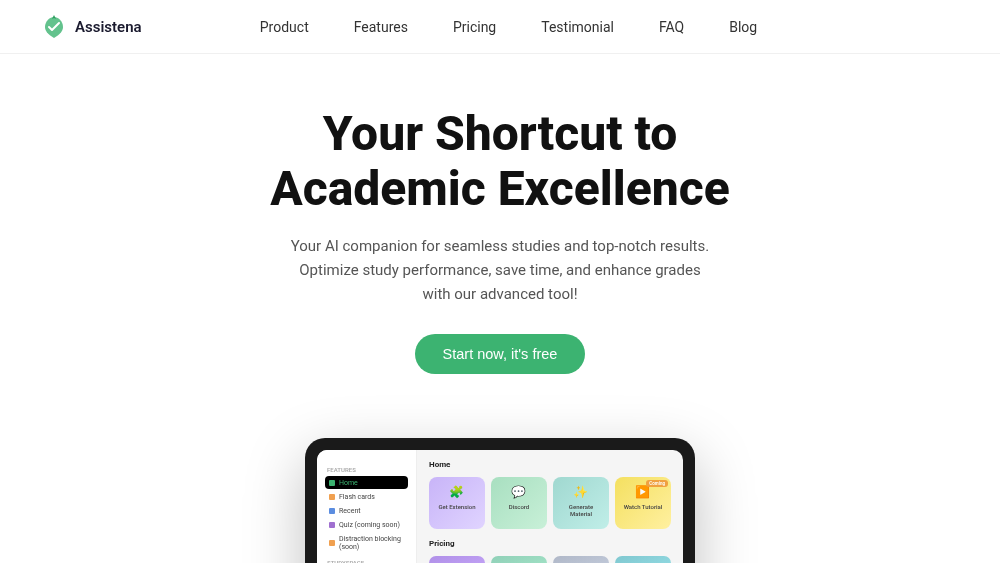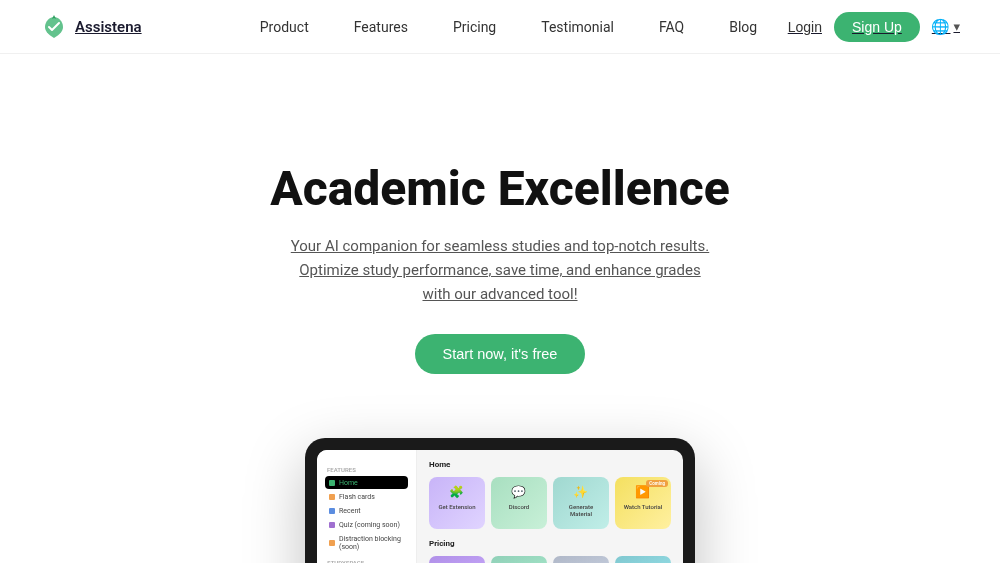--- a/index.html
+++ b/index.html
@@ -15,21 +15,20 @@
     
     nav {
       display: flex;
       align-items: center;
       justify-content: space-between;
       padding: 0 40px;
       height: 54px;
       border-bottom: 1px solid #f0f0f0;
       position: relative;
       z-index: 10;
-      text-decoration: underline;
     }
     .nav-logo {
       display: flex;
       align-items: center;
       gap: 7px;
     }
     .nav-logo-icon {
       width: 28px;
       height: 28px;
     }
@@ -97,21 +96,20 @@
       line-height: 1.15;
       color: #111;
       margin-bottom: 18px;
     }
     .hero-sub {
       font-size: 15px;
       color: #555;
       max-width: 420px;
       margin: 0 auto 28px;
       line-height: 1.6;
-      text-decoration: underline;
     }
     .hero-buttons {
       display: flex;
       justify-content: center;
       gap: 12px;
       margin-bottom: 36px;
     }
     .btn-start {
       background: #3cb371;
       color: #fff;
@@ -282,33 +280,25 @@
 
   <ul class="nav-links">
     <li><a href="#">Product</a></li>
     <li><a href="#">Features</a></li>
     <li><a href="#">Pricing</a></li>
     <li><a href="#">Testimonial</a></li>
     <li><a href="#">FAQ</a></li>
     <li><a href="#">Blog</a></li>
   </ul>
 
-  <div class="nav-right">
-    <button class="btn-login">Login</button>
-    <button class="btn-signup">Sign Up</button>
-    <div class="lang-selector">
-      <span class="globe-icon">🌐</span>
-      <span>▾</span>
-    </div>
-  </div>
 </nav>
 
 <section class="hero">
   <h1>
-    <br>
+    <span>Your Shortcut to</span><br>
     <span>Academic Excellence</span>
   </h1>
   <p class="hero-sub">Your AI companion for seamless studies and top-notch results. Optimize study performance, save time, and enhance grades with our advanced tool!</p>
   <div class="hero-buttons">
     <button class="btn-start">Start now, it's free</button>
   </div>
 </section>
 
 <div class="device-wrapper">
   <div class="device-frame">

